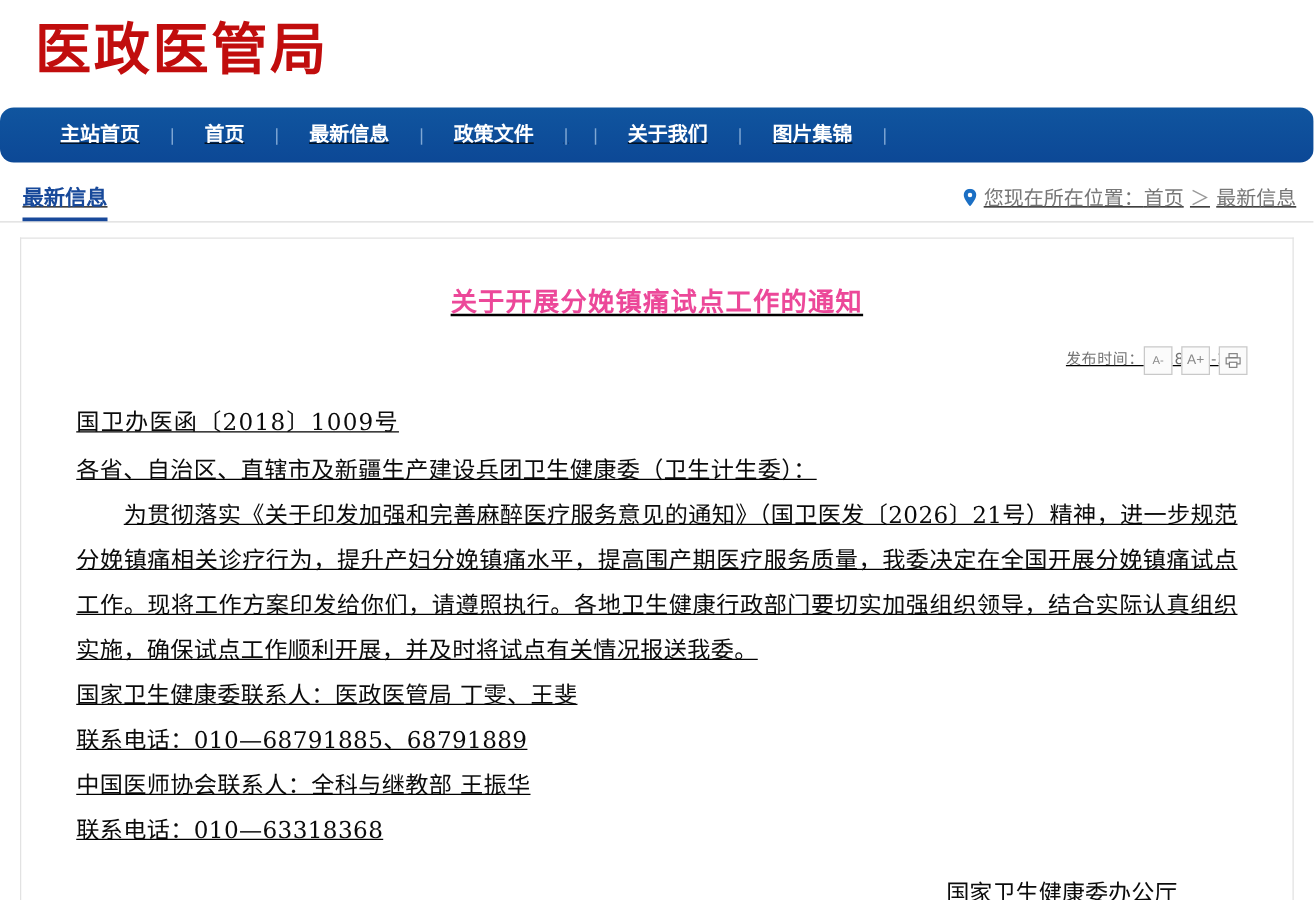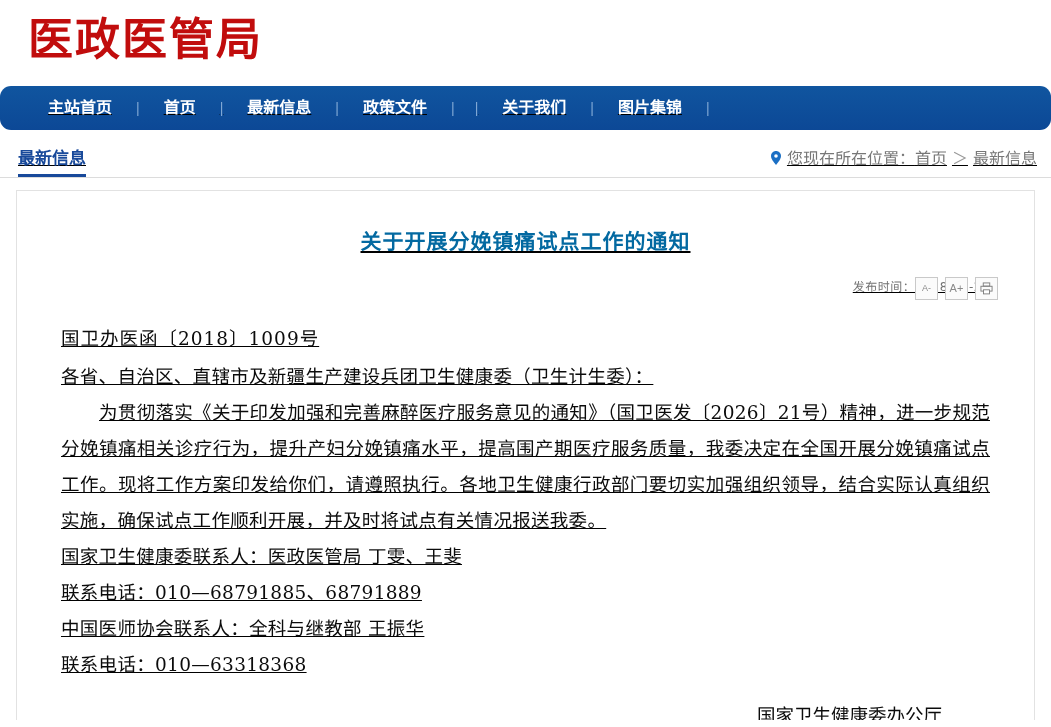--- a/index.html
+++ b/index.html
@@ -105,21 +105,21 @@
     background: #ffffff;
     height: 530px;
     overflow: hidden;
     position: relative;
   }
   .article-inner { padding: 26px 44px 0 44px; }
   .article-title {
     text-align: center;
     font-size: 21px;
     font-weight: bold;
-    color: #0369a1;
+    color: #ec4899;
     letter-spacing: 1px;
     margin: 8px 0 0 0;
     font-family: "DejaVu Sans", "Liberation Sans", sans-serif;
   }
   .meta-row {
     position: relative;
     margin-top: 22px;
     height: 30px;
   }
   .pub-date {

